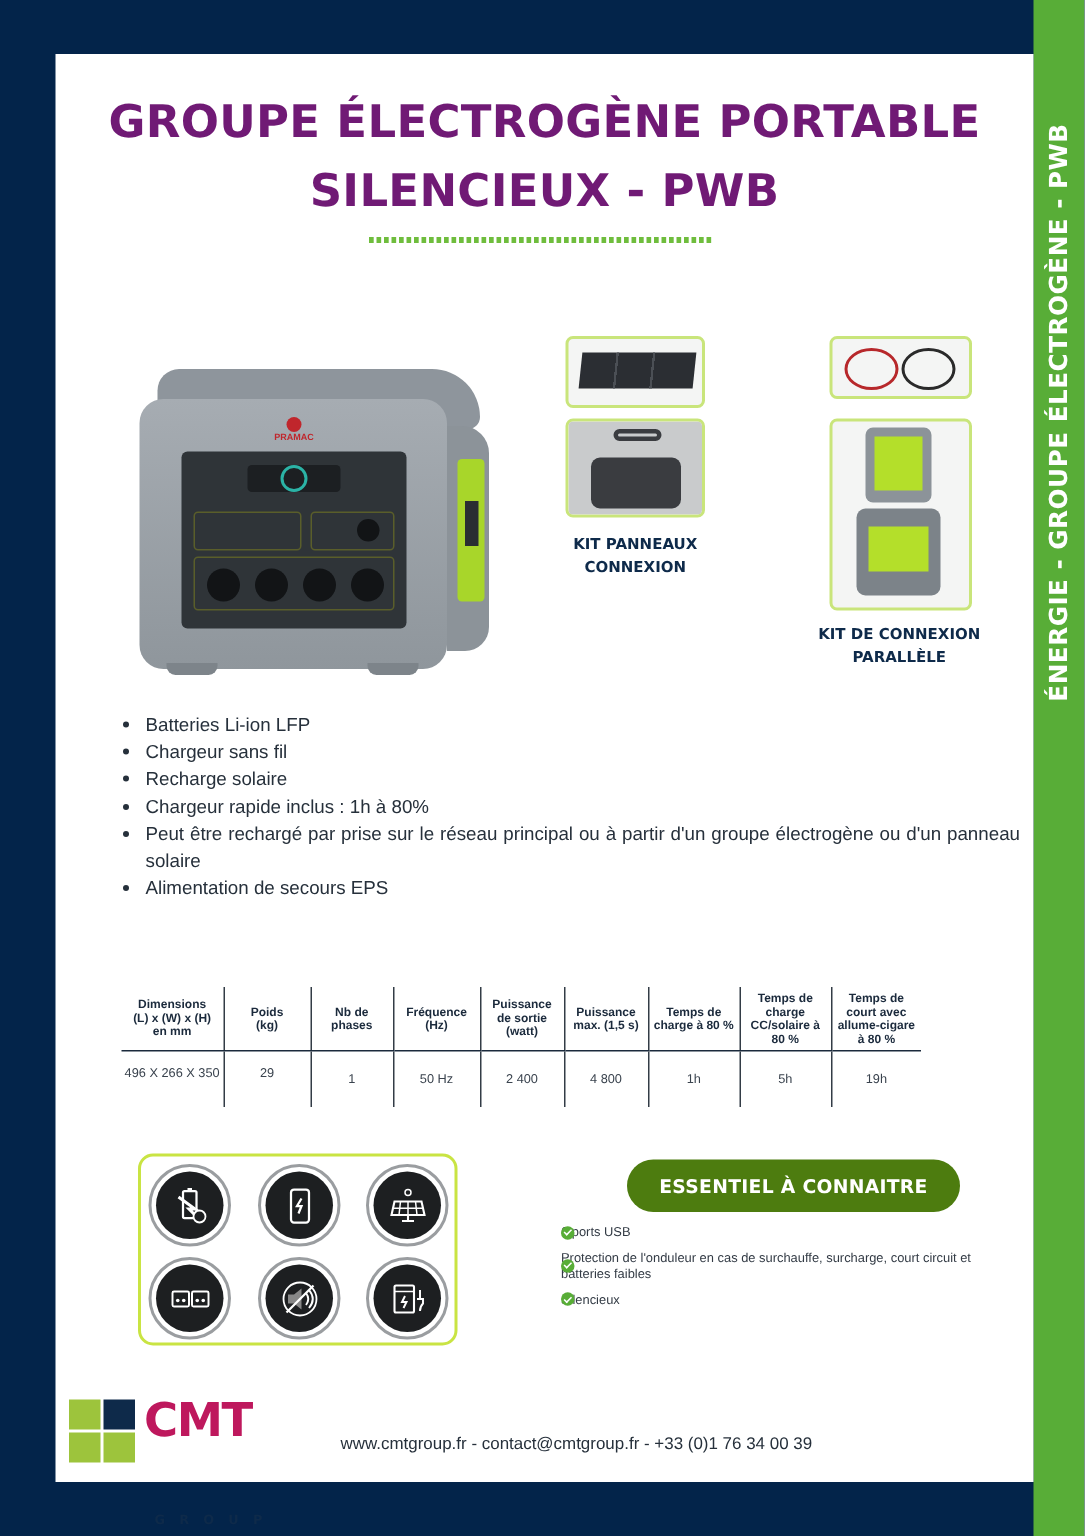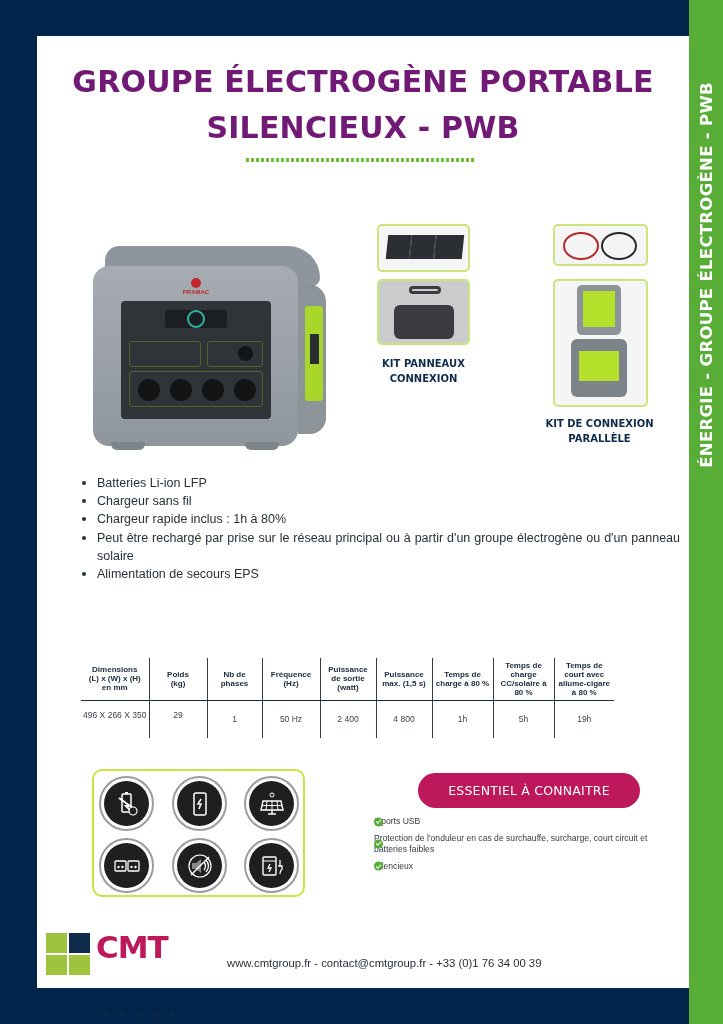--- a/index.html
+++ b/index.html
@@ -70,22 +70,22 @@
   .spec-table td.mid { vertical-align: middle; }
 
   
   .icon-box { position: absolute; left: 55px; top: 733px; width: 213px; height: 128px; border: 2.5px solid #c9e443; border-radius: 10px; background: #fff; }
   .ficon { position: absolute; width: 55px; height: 55px; border-radius: 50%; border: 2px solid #9a9da0; background: #fff; }
   .ficon-inner { position: absolute; left: 3px; top: 3px; width: 45px; height: 45px; border-radius: 50%; background: #1d1f21;
     display: flex; align-items: center; justify-content: center; }
   .ficon-inner svg { width: 28px; height: 28px; }
 
   
-  .ess-btn { position: absolute; left: 381px; top: 737px; width: 222px; height: 35px; border-radius: 18px; background: #be185d;
-    color: #fff; font-family: "DejaVu Sans", sans-serif; font-weight: normal; font-size: 12.5px; text-align: center; line-height: 35px; letter-spacing: 0.2px; border: none; }
+  .ess-btn { position: absolute; left: 381px; top: 737px; width: 222px; height: 35px; border-radius: 18px; background: #4d7c0f;
+    color: #fff; font-family: "DejaVu Sans", sans-serif; font-weight: bold; font-size: 12.5px; text-align: center; line-height: 35px; letter-spacing: 0.2px; border: none; }
   .ess-list { position: absolute; left: 337px; top: 780px; width: 300px; list-style: none; }
   .ess-list li { position: relative; padding-left: 0; font-size: 8.6px; line-height: 11.5px; color: #333b45; margin-bottom: 5px; }
   .check { position: absolute; left: 0; top: 50%; transform: translateY(-50%); width: 9px; height: 9px; border-radius: 50%; background: #58ad37; }
   .check::after { content: ""; position: absolute; left: 2.6px; top: 1.4px; width: 2.2px; height: 4px; border: solid #fff; border-width: 0 1.3px 1.3px 0; transform: rotate(45deg); }
 
   
   .logo { position: absolute; left: 9px; top: 897px; width: 140px; height: 44px; }
   .logo-sq { position: absolute; width: 21px; height: 20px; }
   .logo-text { position: absolute; left: 50px; top: -4px; font-family: "DejaVu Sans", sans-serif; font-weight: bold; font-size: 31px; color: #be185d; letter-spacing: -1px; }
   .logo-sub { position: absolute; left: 57px; top: 32px; font-family: "DejaVu Sans", sans-serif; font-weight: bold; font-size: 8.5px; color: #0e2a4a; letter-spacing: 9.5px; margin-top: 44px; }
@@ -157,20 +157,21 @@
     <div class="par-unit-bot-face"></div>
   </div>
   <div class="acc-label" style="left:490px;top:380px;width:145px;">
     <span>KIT DE CONNEXION</span><br>
     <span>PARALLÈLE</span>
   </div>
 
   <ul class="features">
     <li>Batteries Li-ion LFP</li>
     <li>Chargeur sans fil</li>
+    <li>Recharge solaire</li>
     <li>Chargeur rapide inclus : 1h à 80%</li>
     <li>Peut être rechargé par prise sur le réseau principal ou à partir d'un groupe électrogène ou d'un panneau solaire</li>
     <li>Alimentation de secours EPS</li>
   </ul>
 
 
   <table class="spec-table">
     <tbody>
         <tr>
       <th style="width:68px"><span>Dimensions</span><br><span>(L) x (W) x (H)</span><br><span>en mm</span></th>

